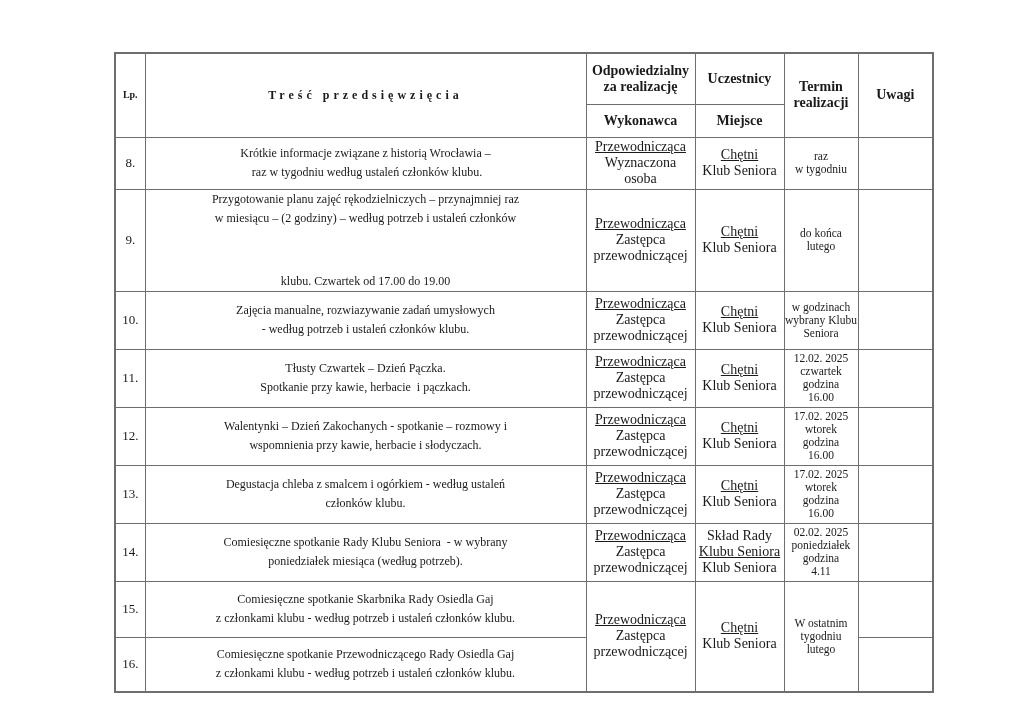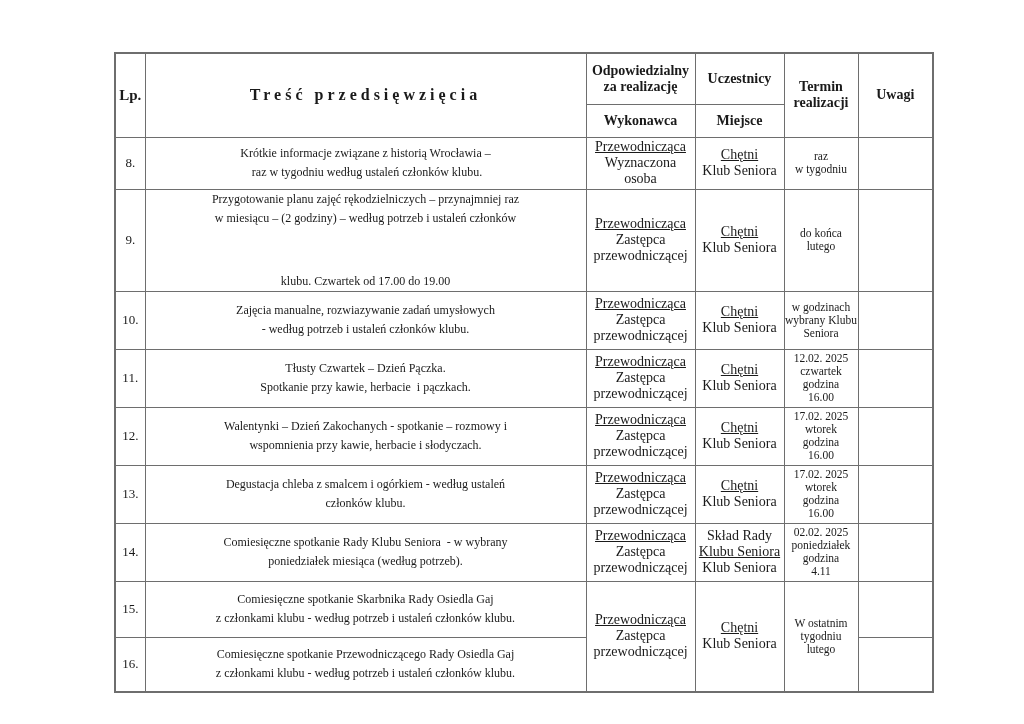--- a/index.html
+++ b/index.html
@@ -29,24 +29,24 @@
     padding: 0;
     vertical-align: middle;
     text-align: center;
     overflow: hidden;
   }
   th {
     font-weight: bold;
     font-size: 14px;
     line-height: 16px;
   }
-  th.lp-h { font-size: 15px; }
+  th.lp-h { font-size: 10px; }
   th.tresc-h {
     letter-spacing: 4px;
-    font-size: 16px;
+    font-size: 12px;
   }
   td.lp {
     font-size: 13px;
     text-align: center;
     padding-left: 1px;
   }
   td.tresc {
     text-align: left;
     font-size: 12px;
     line-height: 19px;

